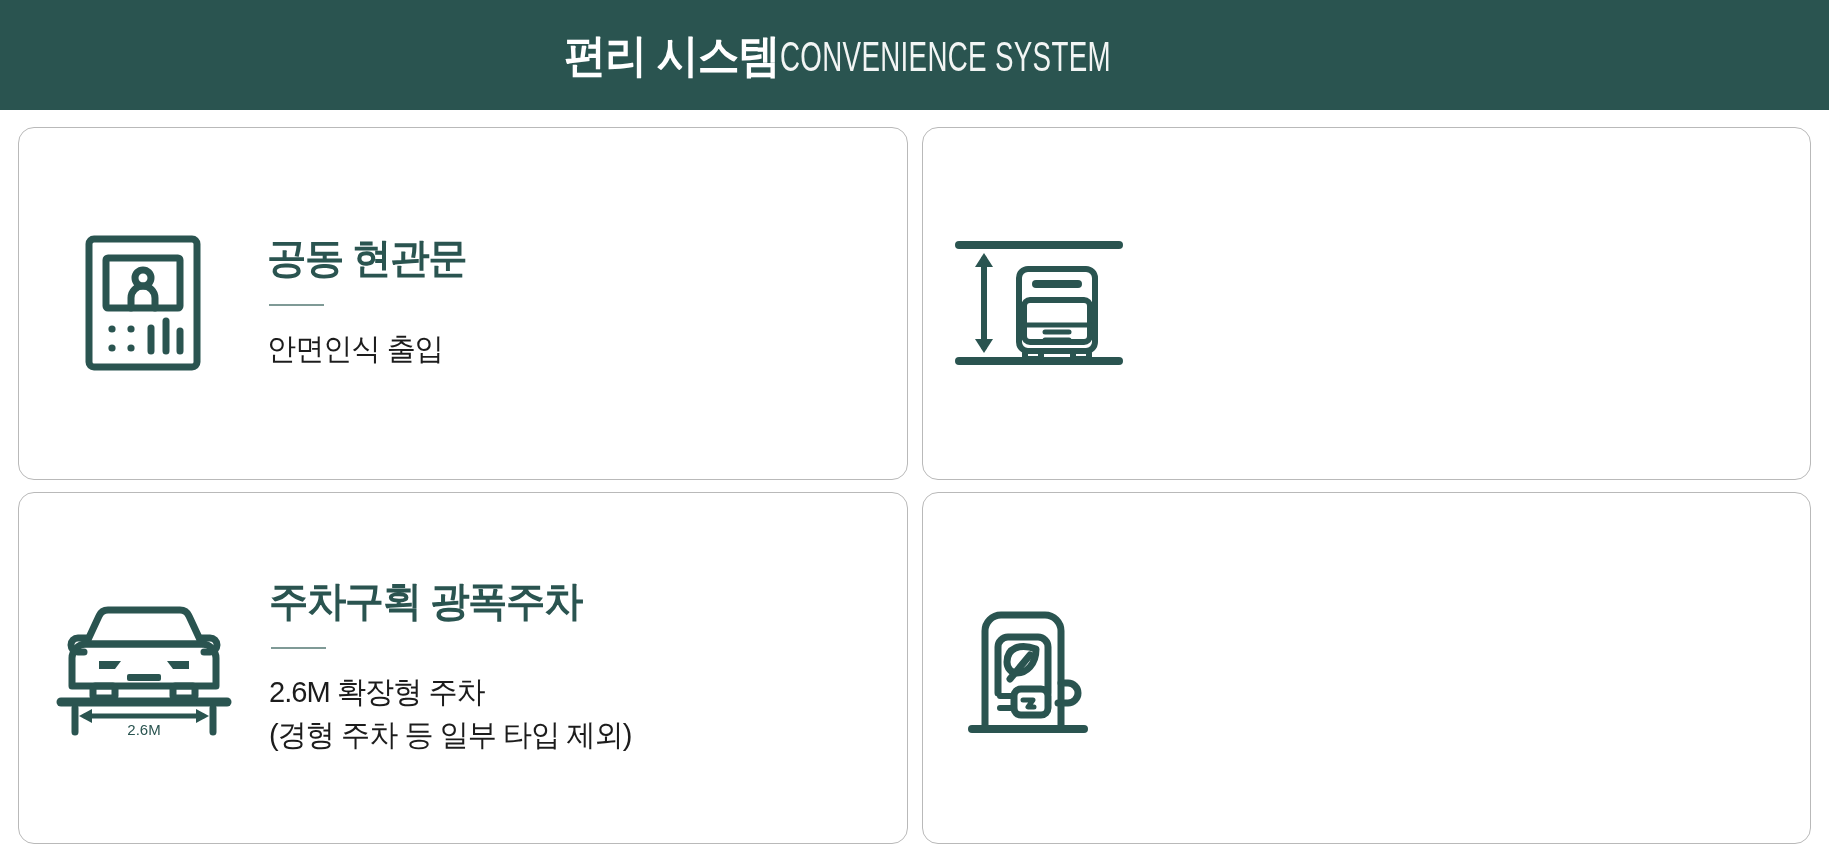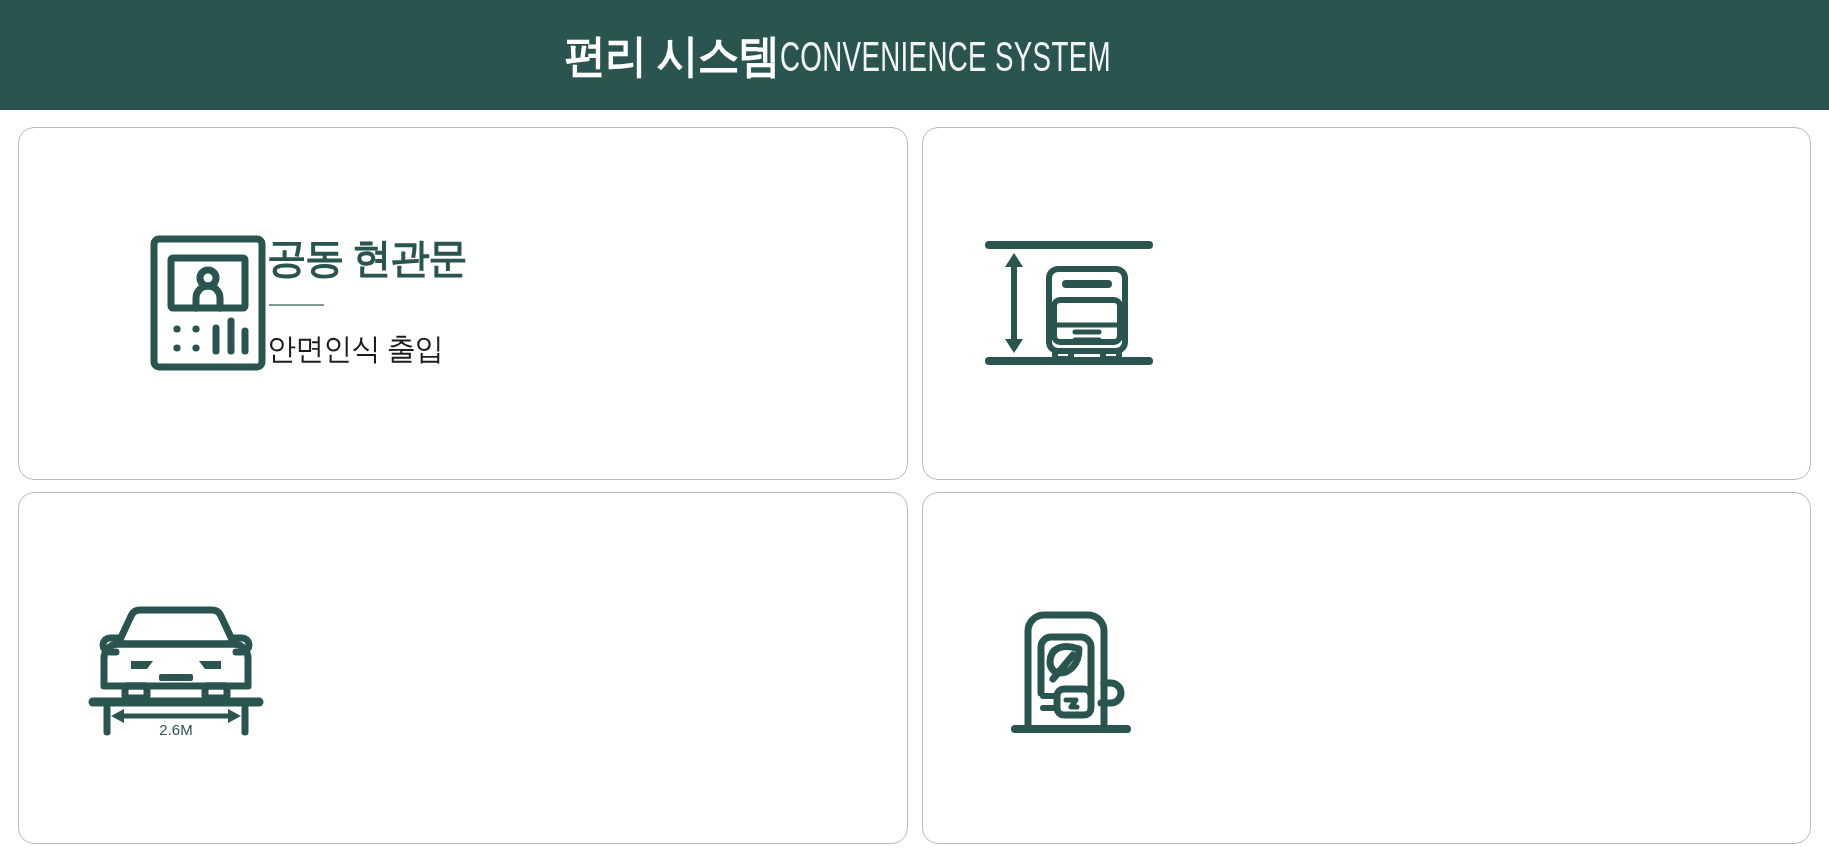--- a/index.html
+++ b/index.html
@@ -80,21 +80,21 @@
     flex-direction: row;
     align-items: center;
     overflow: hidden;
   }
 
   .card-icon {
     flex: 0 0 248px;
     height: 100%;
     display: flex;
     align-items: center;
-    justify-content: flex-end;
+    justify-content: center;
   }
   .card-icon svg { display: block; }
 
   .card-body {
     flex: 1 1 auto;
     display: flex;
     flex-direction: column;
     justify-content: center;
     padding-right: 30px;
   }
@@ -230,20 +230,26 @@
           <line x1="10" y1="104" x2="176" y2="104" stroke-width="9"></line>
 
           <line x1="24" y1="110" x2="24" y2="134" stroke-width="7"></line>
           <line x1="162" y1="110" x2="162" y2="134" stroke-width="7"></line>
           <line x1="34" y1="118" x2="152" y2="118" stroke-width="5"></line>
           <path d="M28 118 l13 -7 v14 z" fill="#2a5450" stroke="none"></path>
           <path d="M158 118 l-13 -7 v14 z" fill="#2a5450" stroke="none"></path>
           <text class="dim-label" x="93" y="137" text-anchor="middle" stroke="none">2.6M</text>
         </svg>
       </div>
+      <div class="card-body">
+        <div class="card-title">주차구획 광폭주차</div>
+        <div class="card-rule"></div>
+        <div class="card-text">2.6M 확장형 주차
+(경형 주차 등 일부 타입 제외)</div>
+      </div>
     </div>
 
     <div class="card card--ev">
       <div class="card-icon">
         <svg width="124" height="134" viewBox="0 0 124 134" fill="none" stroke="#2a5450" stroke-width="7" stroke-linecap="round" stroke-linejoin="round">
 
           <path d="M19 128 v-98 a16 16 0 0 1 16 -16 h44 a16 16 0 0 1 16 16 v98"></path>
 
           <path d="M32 92 v-46 a10 10 0 0 1 10 -10 h30 a10 10 0 0 1 10 10 v46"></path>
 

